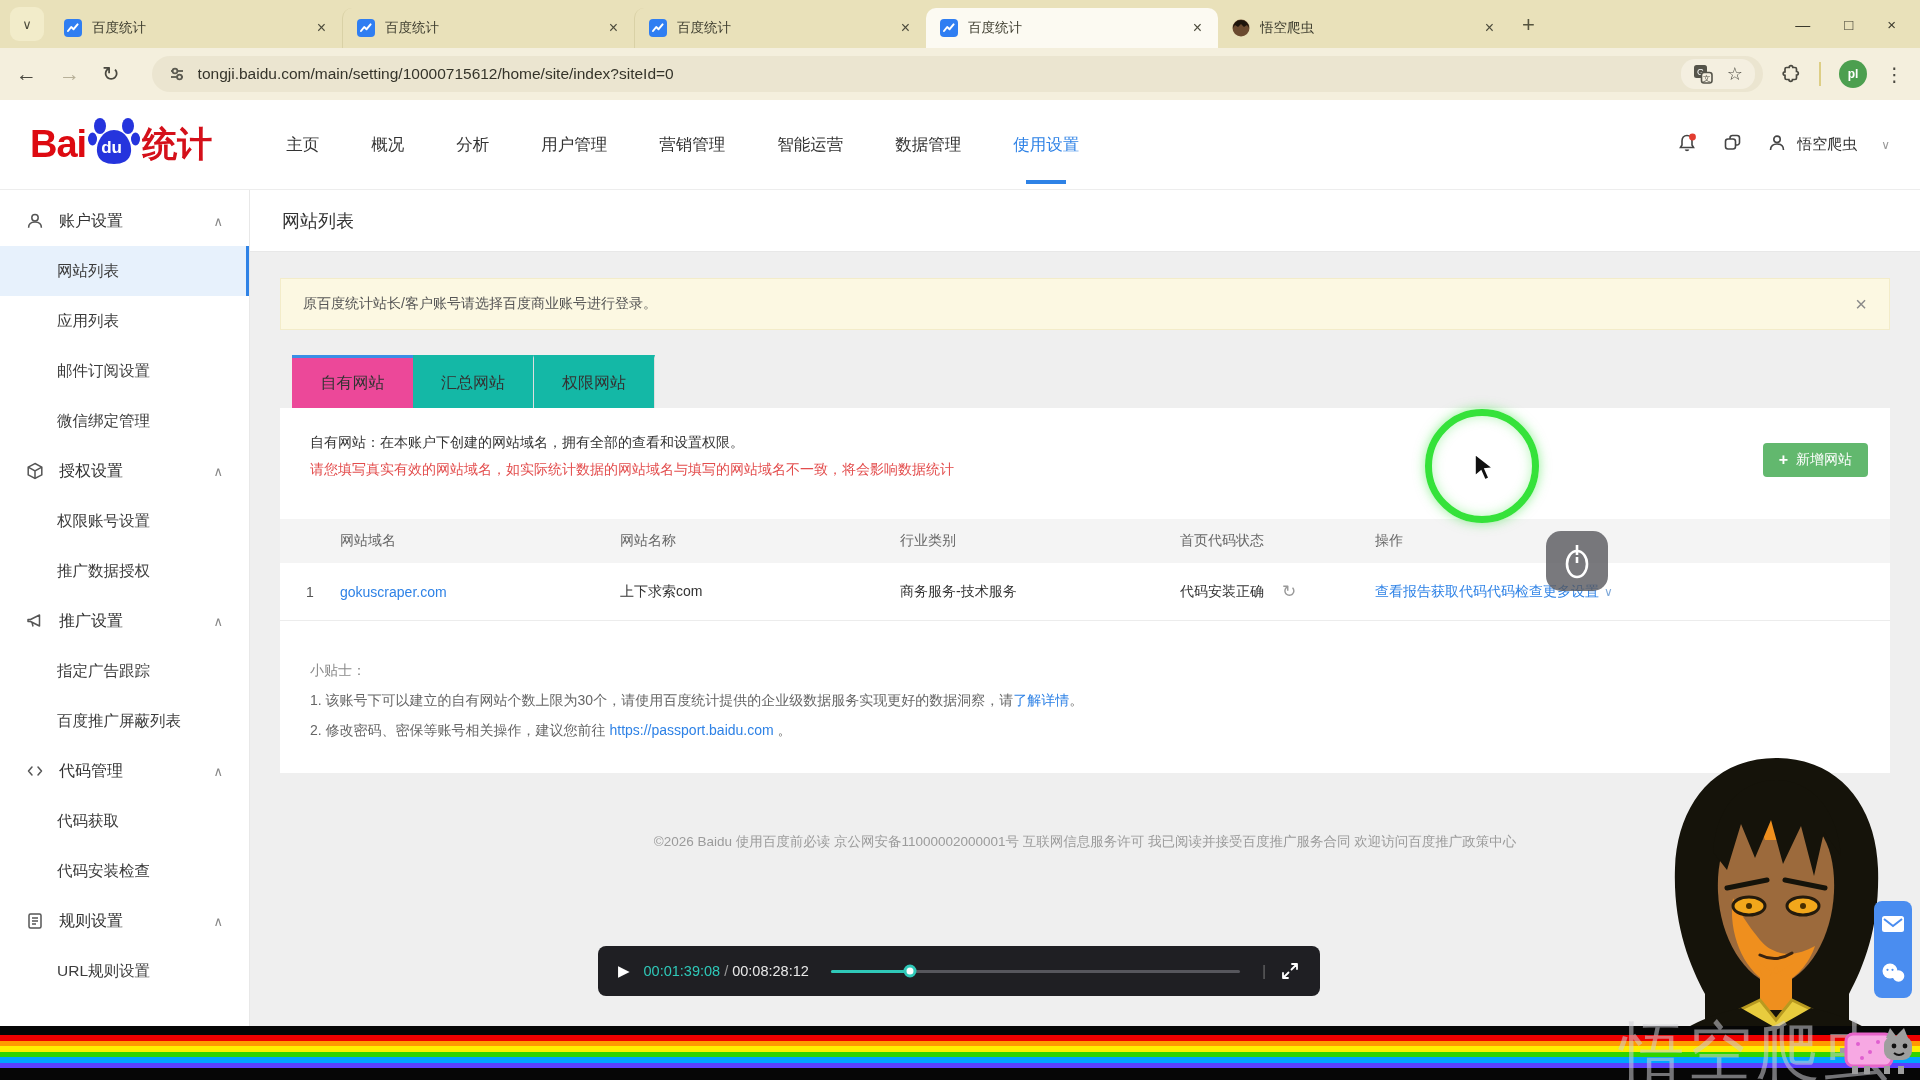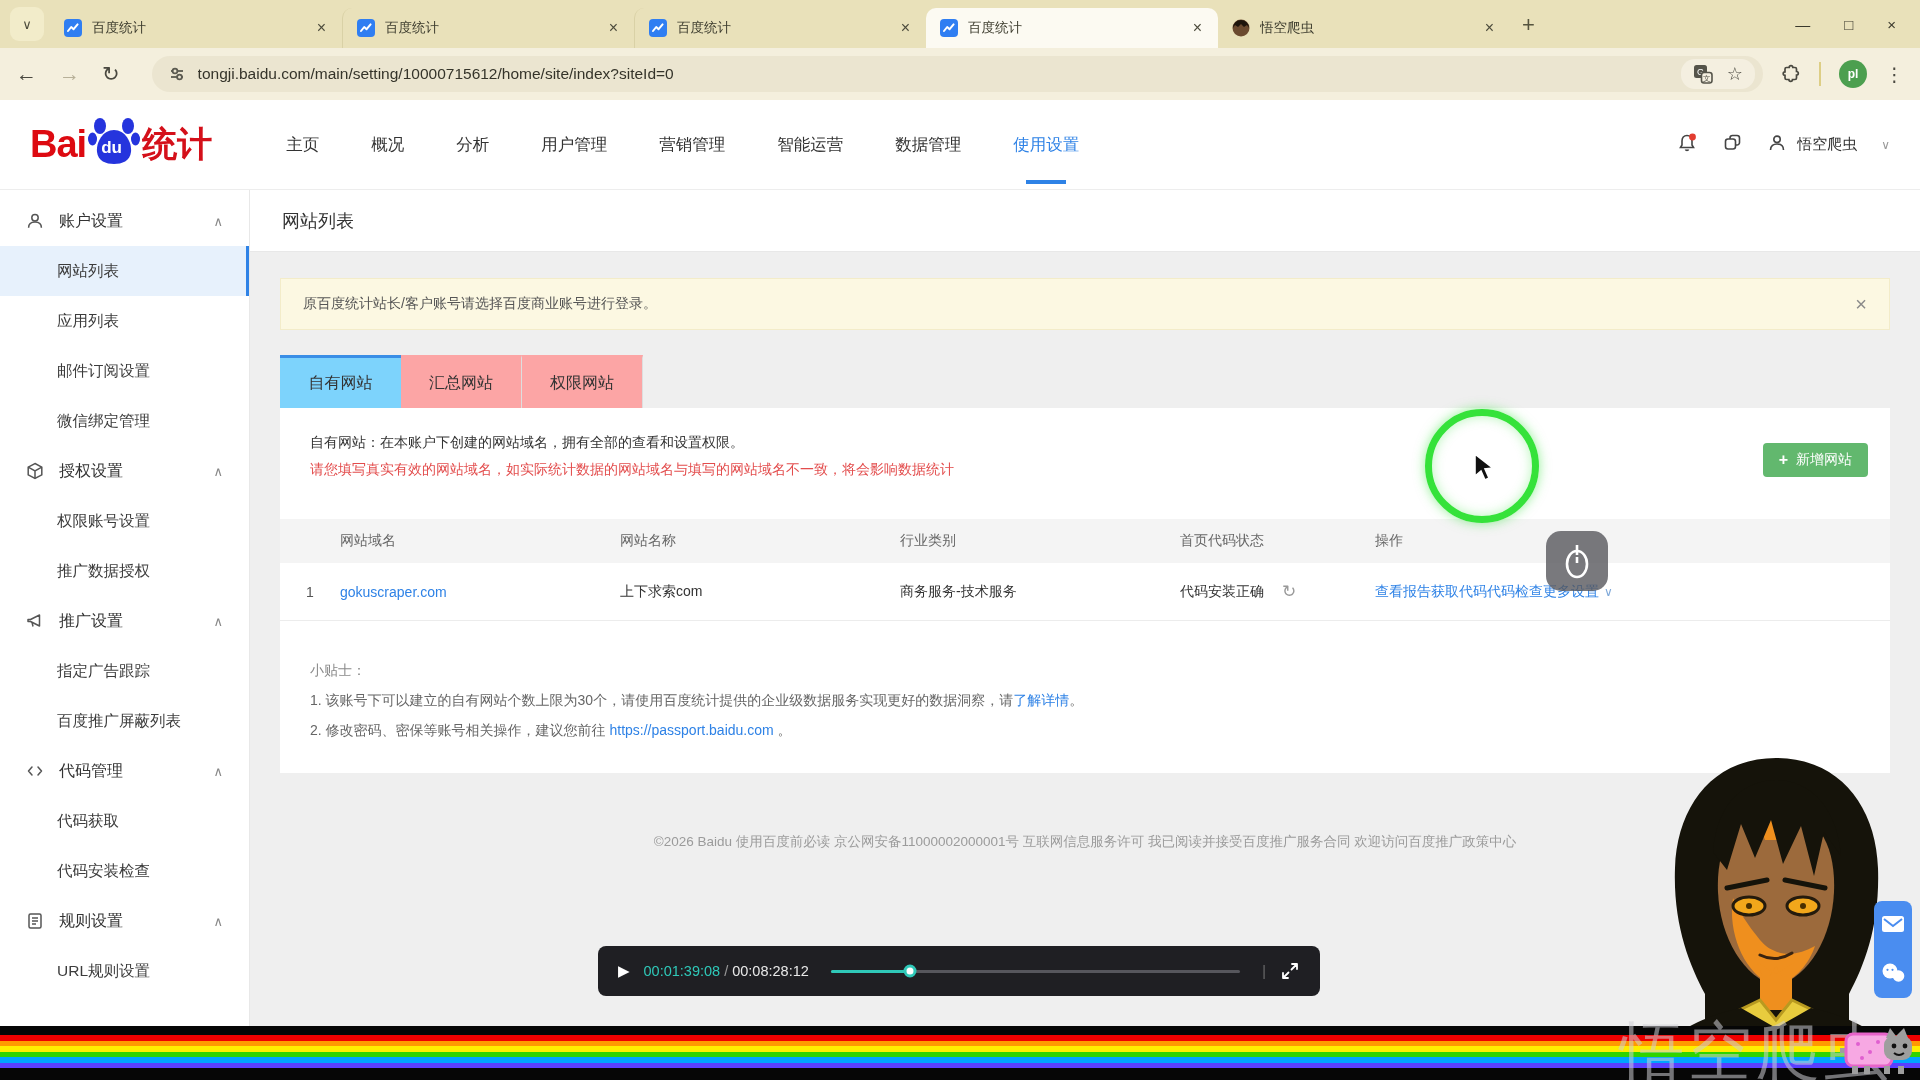--- a/index.html
+++ b/index.html
@@ -63,22 +63,22 @@
   .content { flex: 1; display: flex; flex-direction: column; min-width: 0; }
   .title-bar { height: 62px; background: #fff; display: flex; align-items: center; padding-left: 32px; font-size: 18px; color: #333;
     border-bottom: 1px solid #e8e8e8; }
   .content-scroll { flex: 1; padding: 26px 30px 0; }
 
   .notice { height: 52px; background: #fcf8e2; border: 1px solid #f3ecc9; display: flex; align-items: center; padding: 0 22px; font-size: 14px; color: #555; }
   .notice-close { margin-left: auto; font-size: 20px; color: #8a8a8a; }
 
   .ctabs { display: flex; margin-top: 25px; height: 53px; }
   .ctab { width: 121px; display: flex; align-items: center; justify-content: center; font-size: 16px; color: #333;
-    background: #fca5a5; border-right: 1px solid #dedede; border-top: 3px solid transparent; }
-  .ctab.active { background: #7dd3fc; border-top-color: #3a8ee6; border-right: none; }
+    background: #14b8a6; border-right: 1px solid #dedede; border-top: 3px solid transparent; }
+  .ctab.active { background: #ec4899; border-top-color: #3a8ee6; border-right: none; margin-left: 12px; }
 
   .panel { background: #fff; position: relative; padding: 26px 0 28px; }
   .desc { margin: 0 30px; font-size: 14px; color: #333; }
   .warn { margin: 9px 30px 0; font-size: 14px; color: #e34d4d; }
   .add-btn { position: absolute; top: 35px; right: 22px; height: 34px; padding: 0 16px; background: #62b86e; border: none; border-radius: 4px;
     color: #fff; font-size: 14px; display: flex; align-items: center; gap: 8px; font-family: inherit; }
   .add-btn .plus { font-size: 16px; font-weight: bold; }
 
   .stable { margin-top: 40px; }
   .thead, .trow { display: grid; grid-template-columns: 60px 280px 280px 280px 195px 1fr; align-items: center; }

